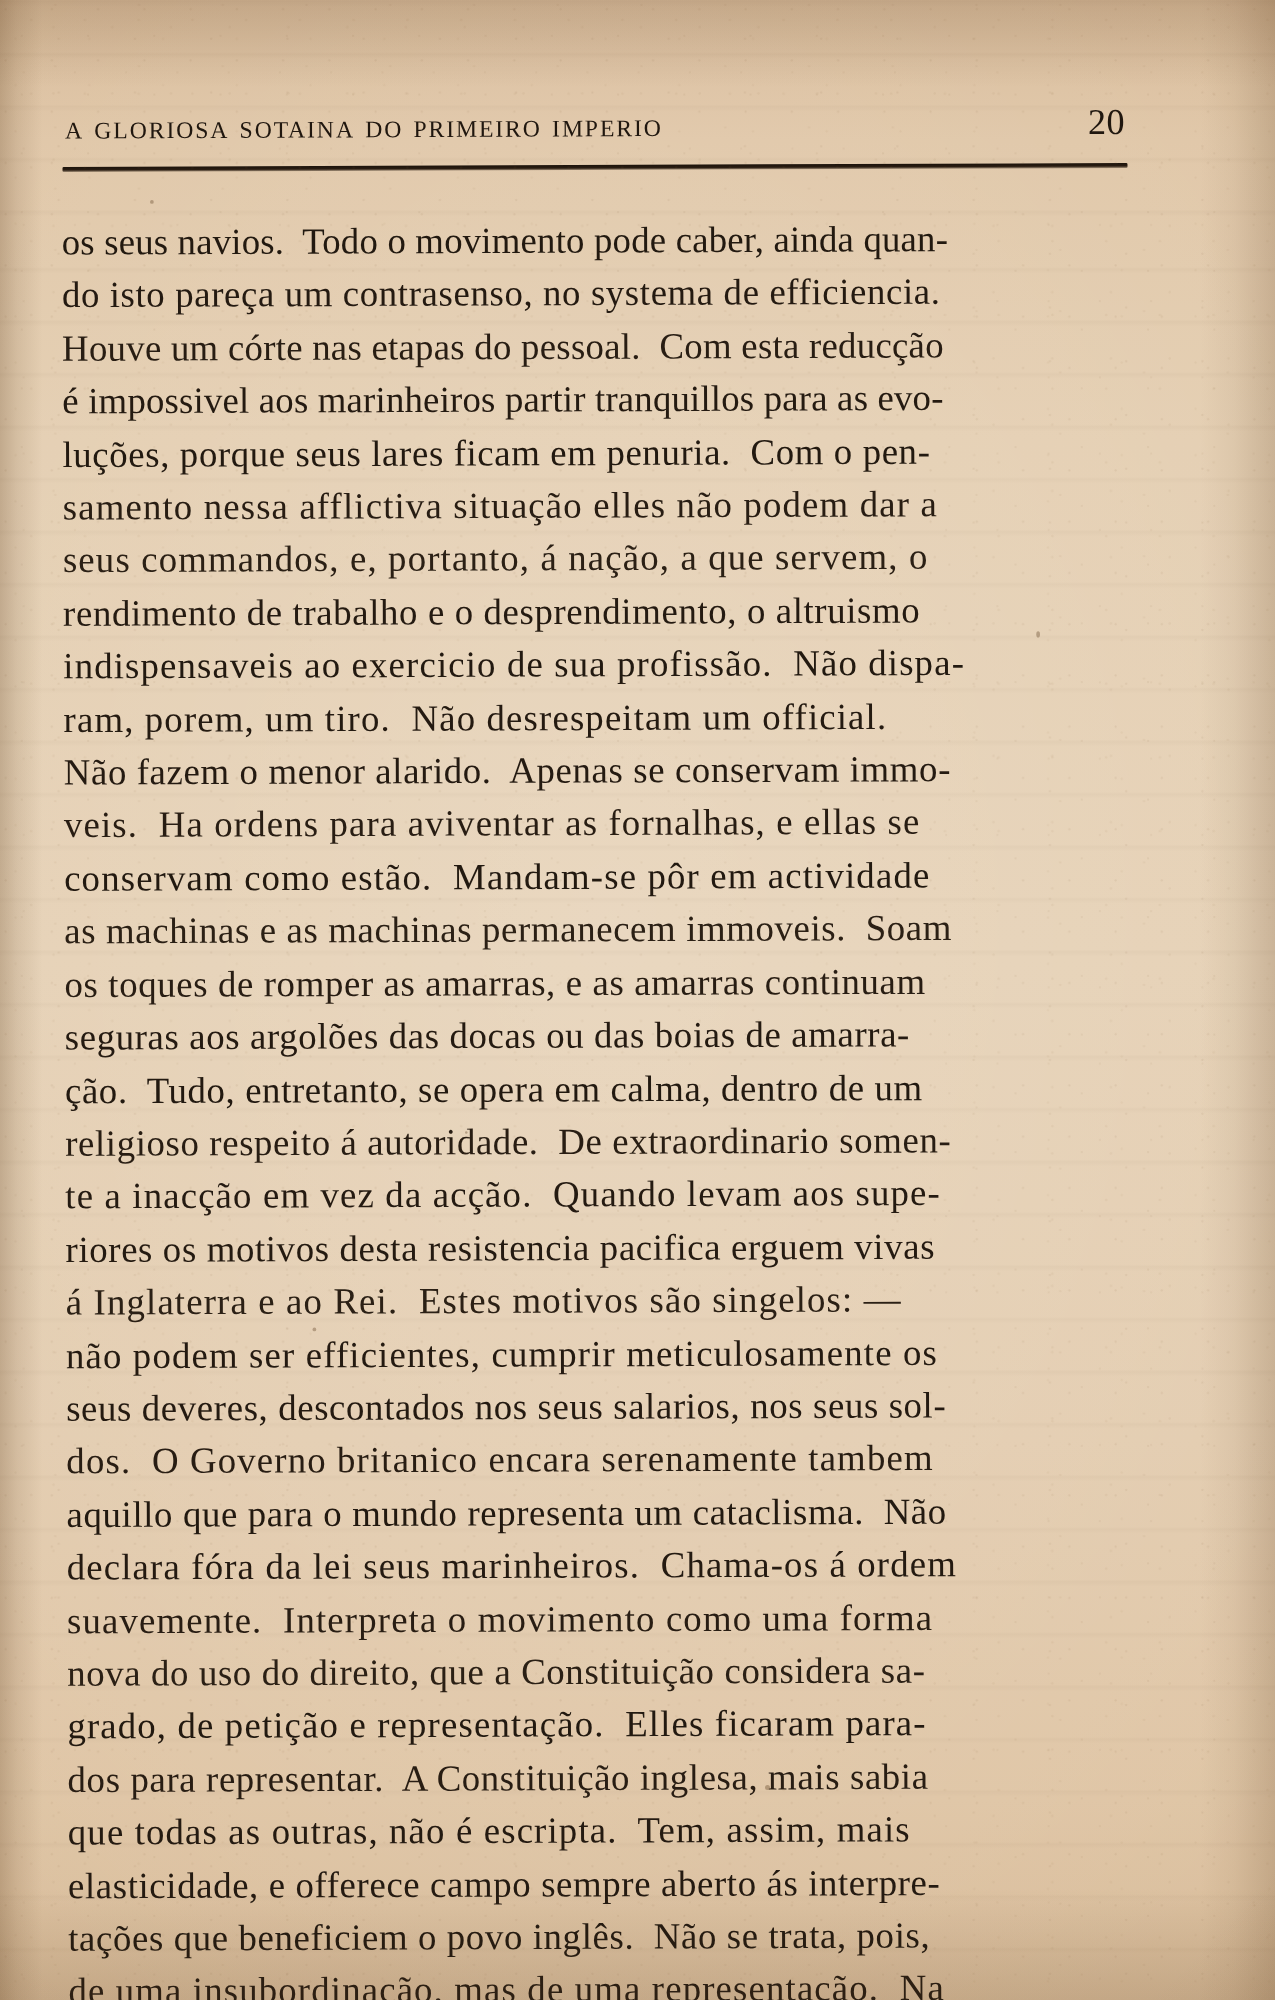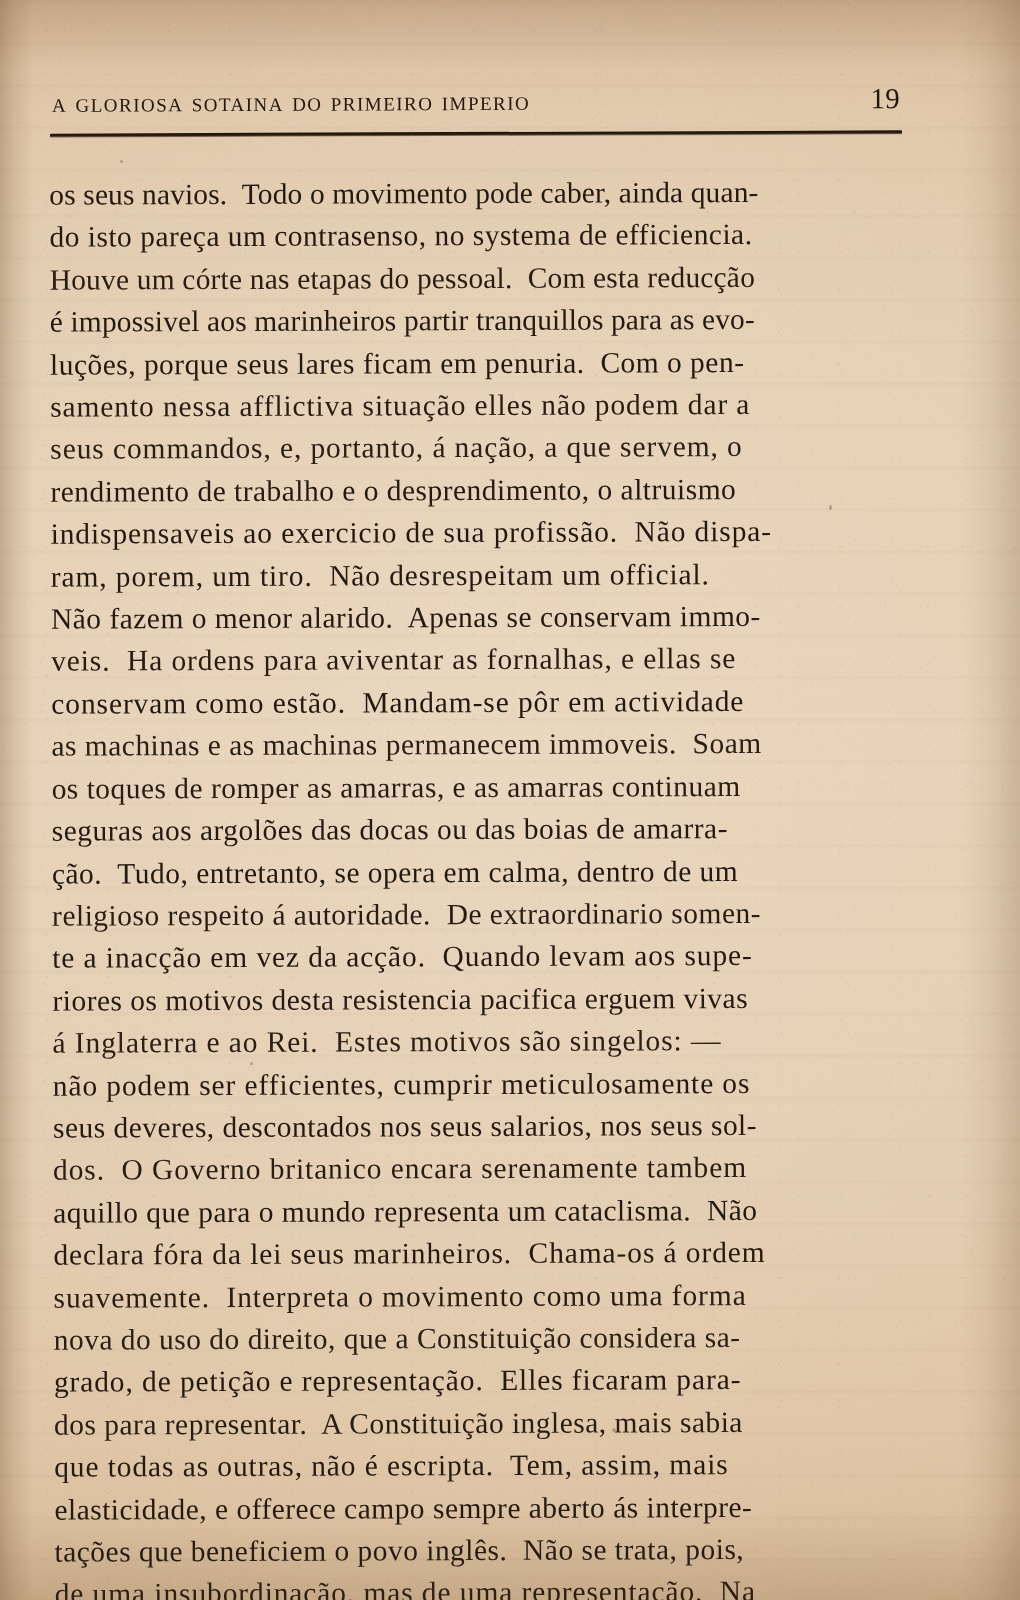--- a/index.html
+++ b/index.html
@@ -194,21 +194,21 @@
 </style>
 </head>
 <body>
 
 <div class="page">
 
   <div class="content">
 
     <div class="runhead">
       <div class="runhead-title">A Gloriosa Sotaina do Primeiro Imperio</div>
-      <div class="runhead-folio">19</div>
+      <div class="runhead-folio">20</div>
     </div>
 
     <div class="rule"></div>
 
     <div class="body" id="body-text">
         <div class="line">os seus navios.  Todo o movimento pode caber, ainda quan-</div>
         <div class="line loose">do isto pareça um contrasenso, no systema de efficiencia.</div>
         <div class="line">Houve um córte nas etapas do pessoal.  Com esta reducção</div>
         <div class="line">é impossivel aos marinheiros partir tranquillos para as evo-</div>
         <div class="line loose">luções, porque seus lares ficam em penuria.  Com o pen-</div>

